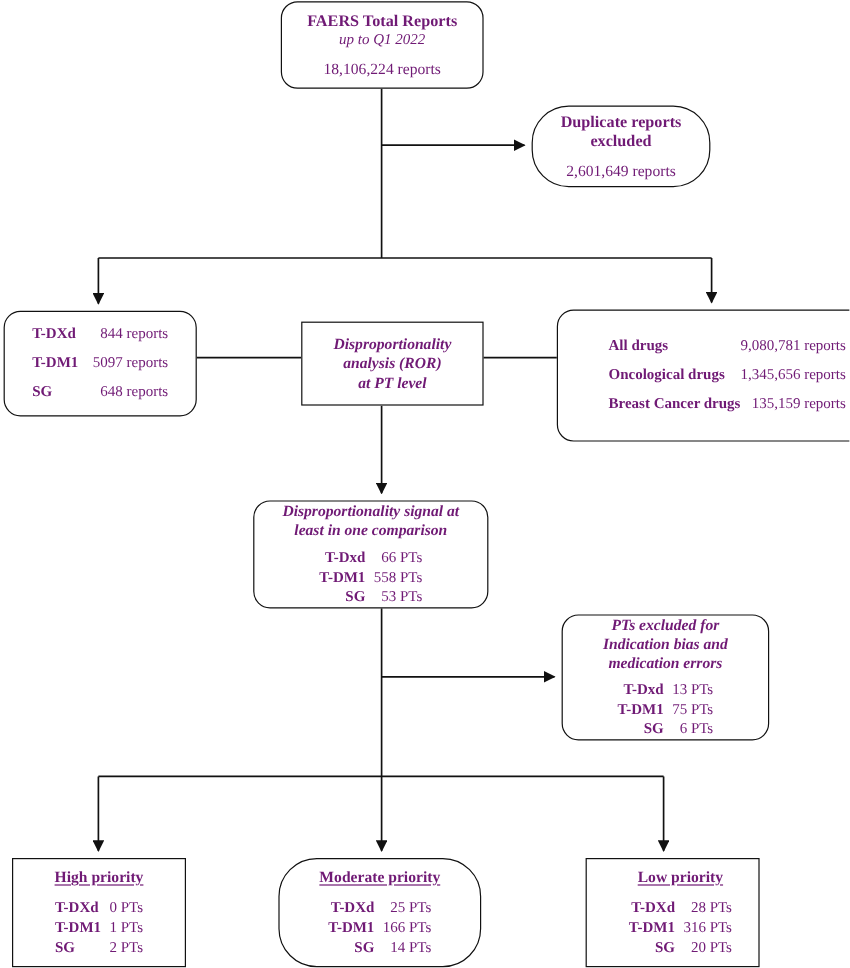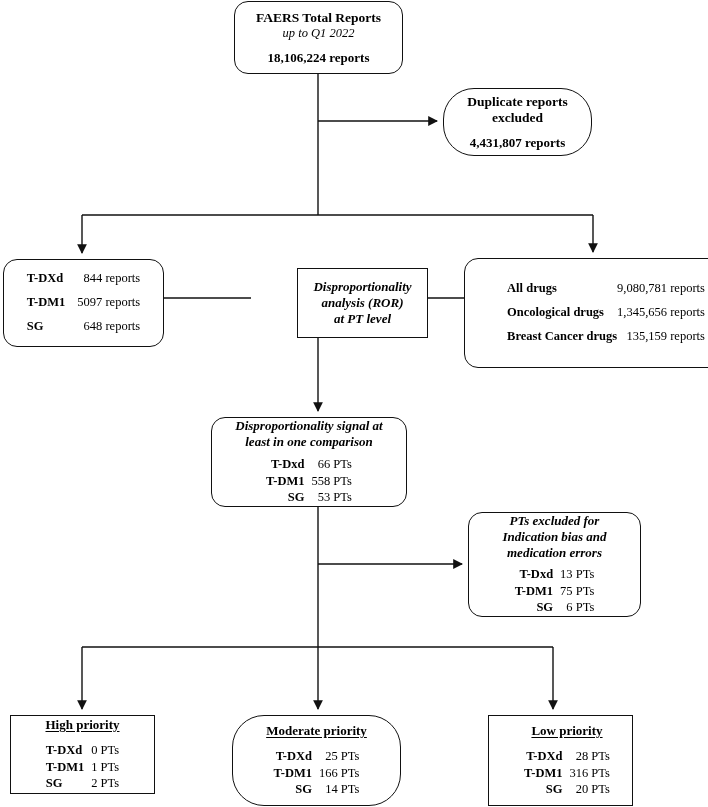--- a/index.html
+++ b/index.html
@@ -6,21 +6,21 @@
     margin: 0;
     padding: 0;
     background: #ffffff;
   }
   #page {
     position: relative;
     width: 708px;
     height: 807px;
     background: #ffffff;
     font-family: "Liberation Serif", "DejaVu Serif", serif;
-    color: #000000;
+    color: #701a75;
     overflow: hidden;
   }
   svg.connectors {
     position: absolute;
     left: 0;
     top: 0;
     width: 708px;
     height: 807px;
     pointer-events: none;
   }
@@ -51,21 +51,20 @@
   }
   .ttl-bolditalic {
     font-weight: bold;
     font-style: italic;
     font-size: 13px;
     line-height: 1.22;
   }
   .plain {
     font-size: 13px;
     line-height: 1.2;
-    font-weight: bold;
   }
   .spacer-sm { height: 9px; }
 
   .rows {
     display: table;
     border-collapse: collapse;
   }
   .rows .row { display: table-row; }
   .rows .row > span {
     display: table-cell;
@@ -94,25 +93,25 @@
     font-weight: bold;
     font-size: 13px;
     text-decoration: underline;
     text-underline-offset: 2px;
   }
 
   
   #node-faers-total      { left: 234px; top: 1px;   width: 169px; height: 73px; }
   #node-duplicates       { left: 443px; top: 88px;  width: 149px; height: 68px; border-radius: 31px; }
   #node-drug-reports     { left: 3px;   top: 259px; width: 161px; height: 88px; }
-  #node-ror-analysis     { left: 251px; top: 268px; width: 131px; height: 70px; margin-left: 46px; }
+  #node-ror-analysis     { left: 251px; top: 268px; width: 152px; height: 70px; }
   #node-comparators      { left: 464px; top: 258px; width: 284px; height: 110px; }
   #node-signal           { left: 211px; top: 417px; width: 196px; height: 90px; }
   #node-pts-excluded     { left: 468px; top: 512px; width: 173px; height: 105px; }
-  #node-high-priority    { left: 10px;  top: 715px; width: 145px; height: 79px; }
+  #node-high-priority    { left: 10px;  top: 715px; width: 145px; height: 91px; }
   #node-moderate-priority{ left: 232px; top: 715px; width: 169px; height: 91px; border-radius: 32px; }
   #node-low-priority     { left: 488px; top: 715px; width: 145px; height: 91px; padding-left: 13px; }
 </style>
 </head>
 <body>
 
 <div id="page">
 
   <svg class="connectors" viewBox="0 0 708 807" xmlns="http://www.w3.org/2000/svg">
     <defs>
@@ -151,21 +150,21 @@
     <div class="ttl-bold">FAERS Total Reports</div>
     <div class="ttl-italic">up to Q1 2022</div>
     <div class="spacer-sm"></div>
     <div class="plain">18,106,224 reports</div>
   </div>
 
   <div class="node rounded" id="node-duplicates">
     <div class="ttl-bold">Duplicate reports</div>
     <div class="ttl-bold">excluded</div>
     <div class="spacer-sm"></div>
-    <div class="plain">4,431,807 reports</div>
+    <div class="plain">2,601,649 reports</div>
   </div>
 
   <div class="node rounded" id="node-drug-reports">
     <div class="rows right-wide">
       <div class="row">
         <span class="k">T-DXd</span>
         <span class="v">844 reports</span>
       </div>
       <div class="row">
         <span class="k">T-DM1</span>

